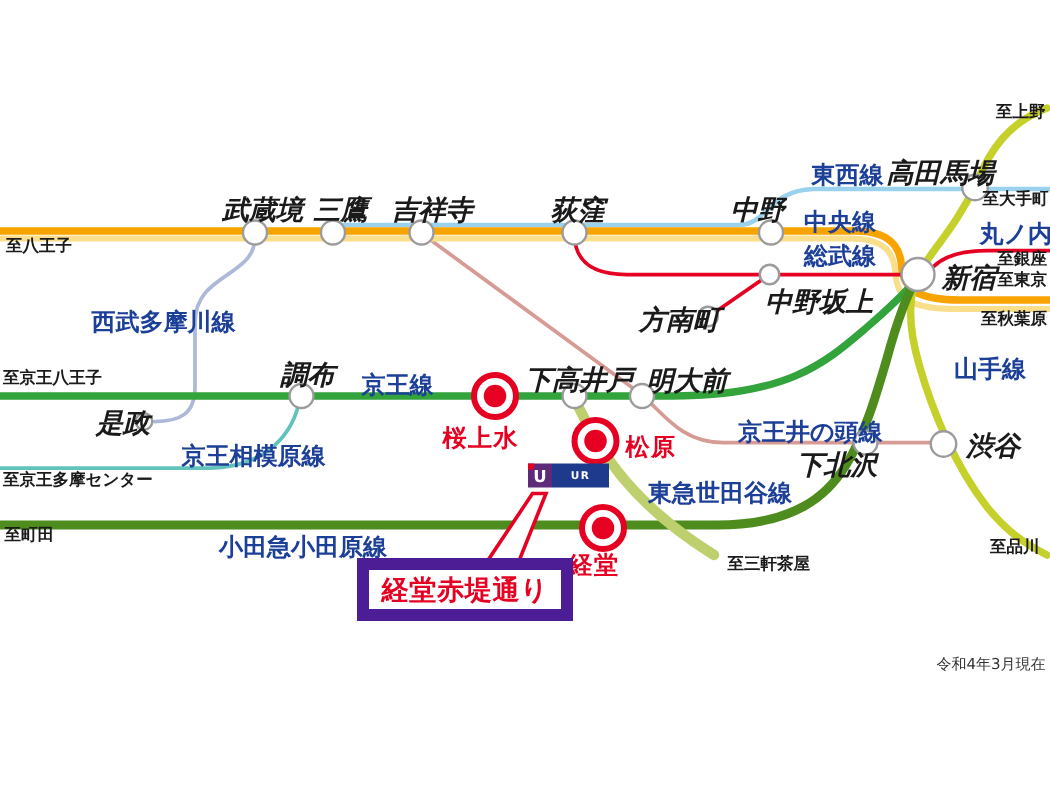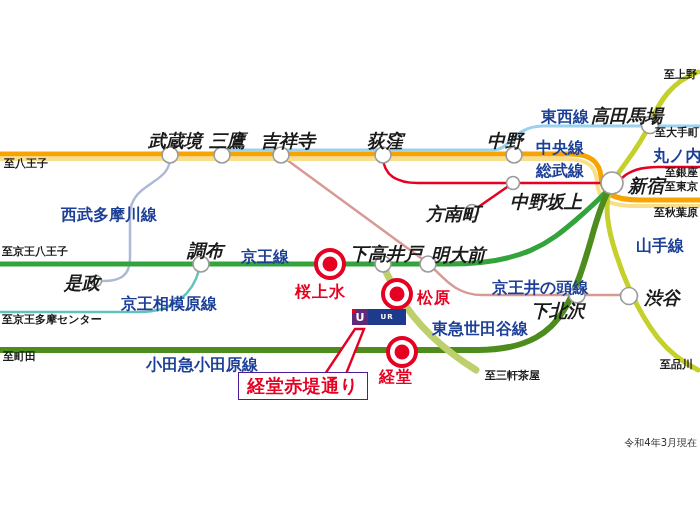--- a/index.html
+++ b/index.html
@@ -6,21 +6,21 @@
   #stage{position:relative;width:700px;height:525px;background:#ffffff;overflow:hidden;
          font-family:"DejaVu Sans","Liberation Sans",sans-serif;}
   #rail-svg{position:absolute;left:0;top:0;}
   #label-layer{position:absolute;left:0;top:0;width:700px;height:525px;}
   .lbl{position:absolute;white-space:nowrap;font-weight:bold;line-height:1.1;}
   .station-label{font-size:18px;color:#1a1a1a;font-style:italic;}
   .edge-label{font-size:11px;color:#1a1a1a;}
   .line-label{font-size:16px;color:#1c3f97;}
   .hl-label{font-size:16px;color:#e60021;letter-spacing:1px;}
   #callout{position:absolute;left:238px;top:372px;width:128px;height:26px;
-           border:1px solid #4c1d95;background:#fff;color:#e60021;font-weight:bold;
+           border:8px solid #4c1d95;background:#fff;color:#e60021;font-weight:bold;
            font-size:18px;display:flex;align-items:center;justify-content:center;
            letter-spacing:0.5px;}
   #ur-badge{position:absolute;left:352px;top:309px;height:16px;display:flex;}
   #ur-badge .u-box{position:relative;width:16px;height:16px;background:#5e2a79;color:#fff;
                    font-size:11px;font-weight:bold;display:flex;align-items:center;justify-content:center;}
   #ur-badge .u-box .spark{position:absolute;left:0;top:0;width:4px;height:4px;background:#e60021;}
   #ur-badge .ur-box{width:38px;height:16px;background:#1e3a8c;color:#fff;font-size:7px;
                     font-weight:bold;letter-spacing:1px;display:flex;align-items:center;justify-content:center;}
   #date-note{position:absolute;right:3px;top:436px;font-size:10px;color:#333;}
 </style>

